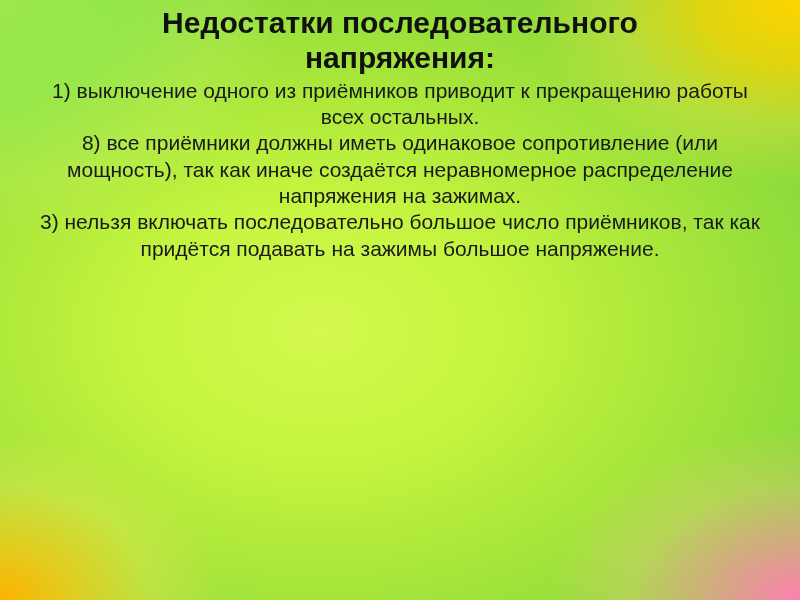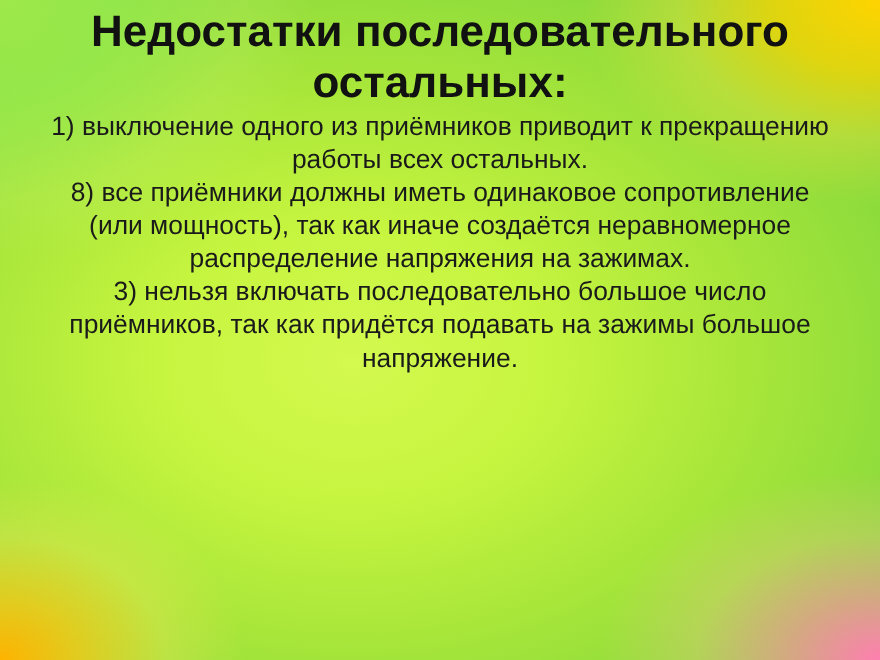--- a/index.html
+++ b/index.html
@@ -29,44 +29,44 @@
   }
   .content {
     position: absolute;
     left: 40px;
     right: 40px;
     top: 6px;
     text-align: center;
     color: #1c1c1c;
   }
   .title {
-    font-size: 40px;
+    font-size: 30px;
     font-weight: bold;
     line-height: 1.16;
     margin: 0 0 2px 0;
     color: #111;
   }
   .body-text {
-    font-size: 24px;
+    font-size: 21px;
     line-height: 1.255;
     margin: 0;
     color: #1a1a1a;
   }
   .body-text .para {
     margin: 0;
   }
 </style>
 </head>
 <body>
 
 <div class="slide">
   <div class="content">
     <h1 class="title">
       <span>Недостатки последовательного</span><br>
-      <span>остальных:</span>
+      <span>напряжения:</span>
     </h1>
     <div class="body-text">
       <p class="para">1) выключение одного из приёмников приводит к прекращению работы всех остальных.</p>
       <p class="para">8) все приёмники должны иметь одинаковое сопротивление (или мощность), так как иначе создаётся неравномерное распределение напряжения на зажимах.</p>
       <p class="para">3) нельзя включать последовательно большое число приёмников, так как придётся подавать на зажимы большое напряжение.</p>
     </div>
   </div>
 </div>
 
 </body></html>

